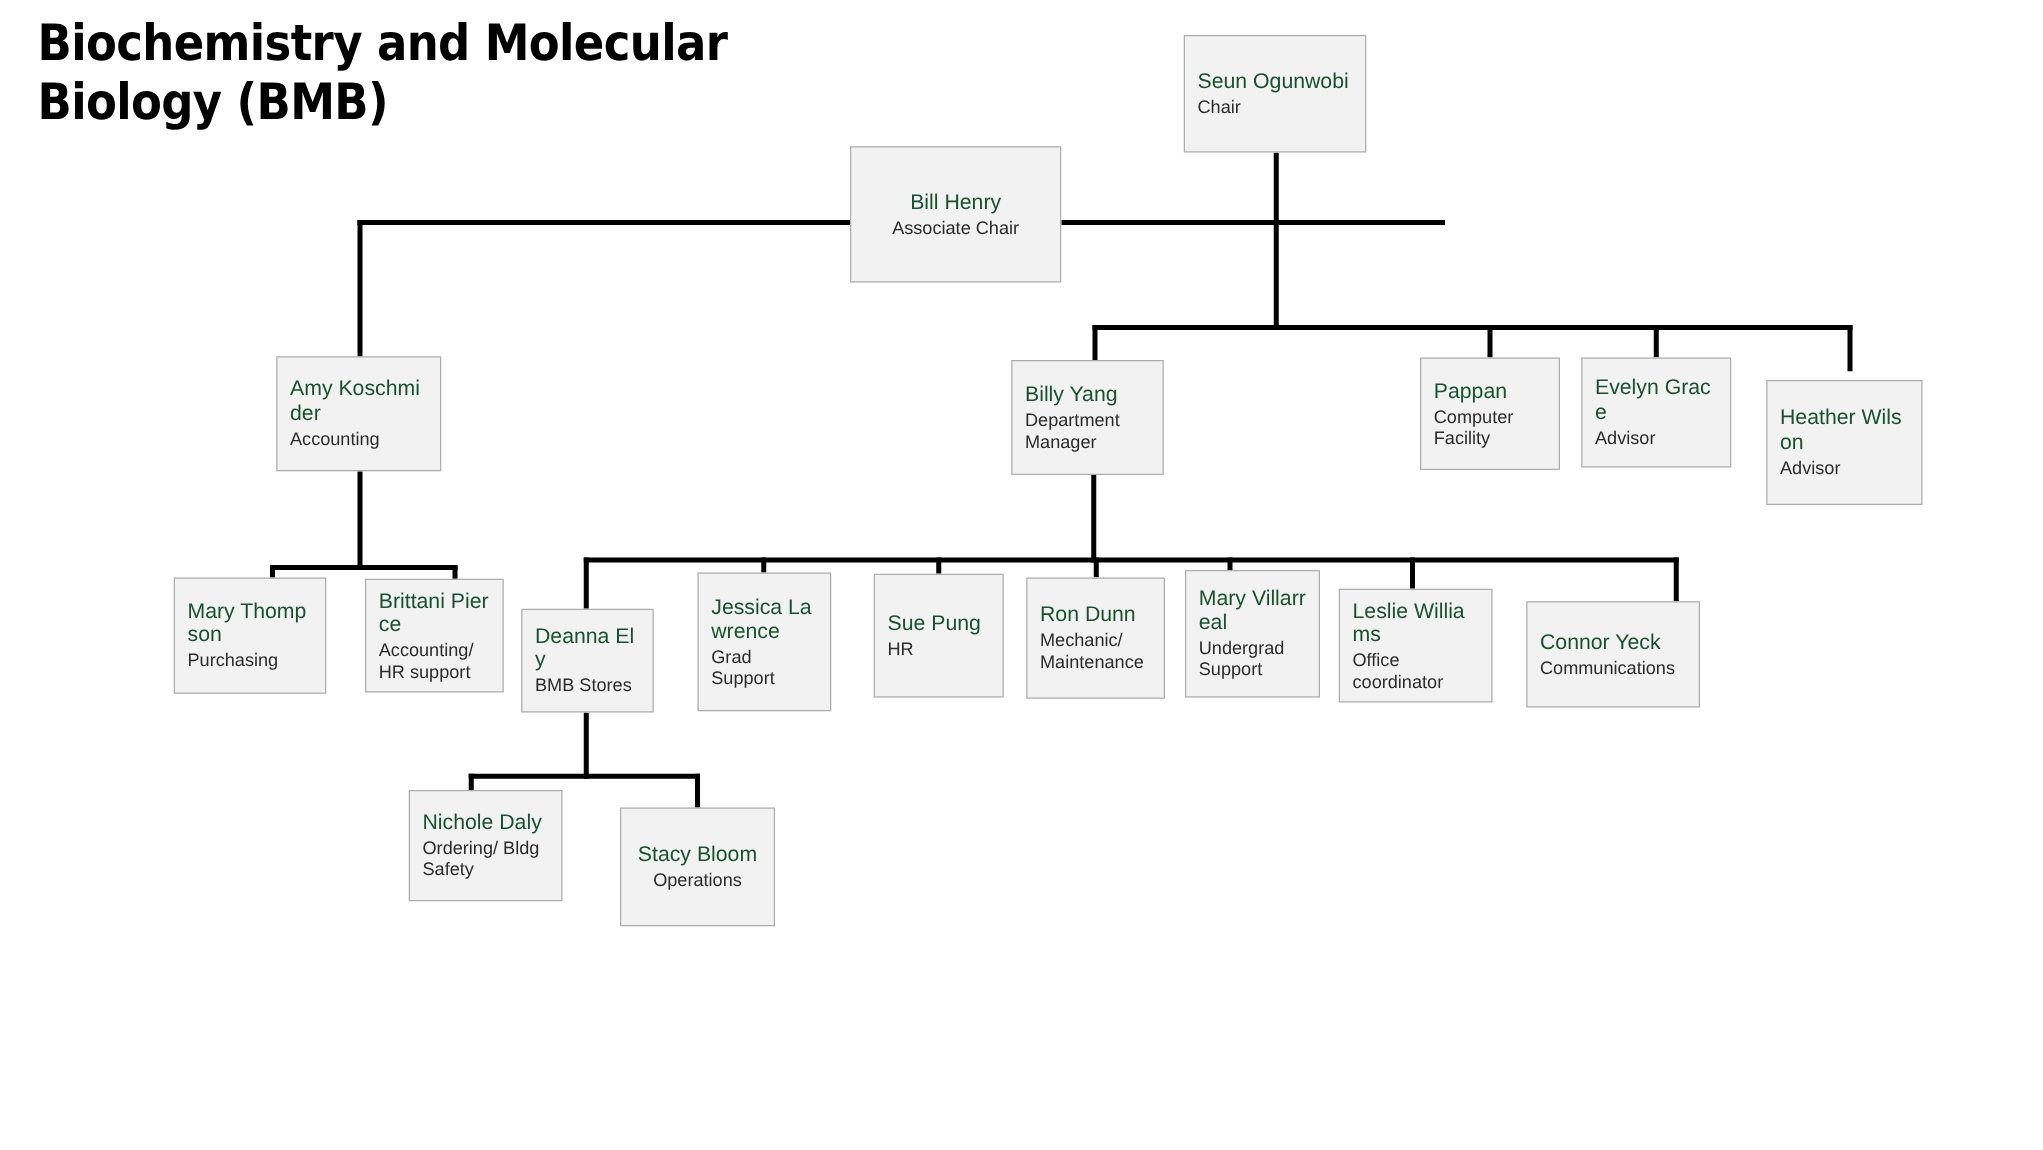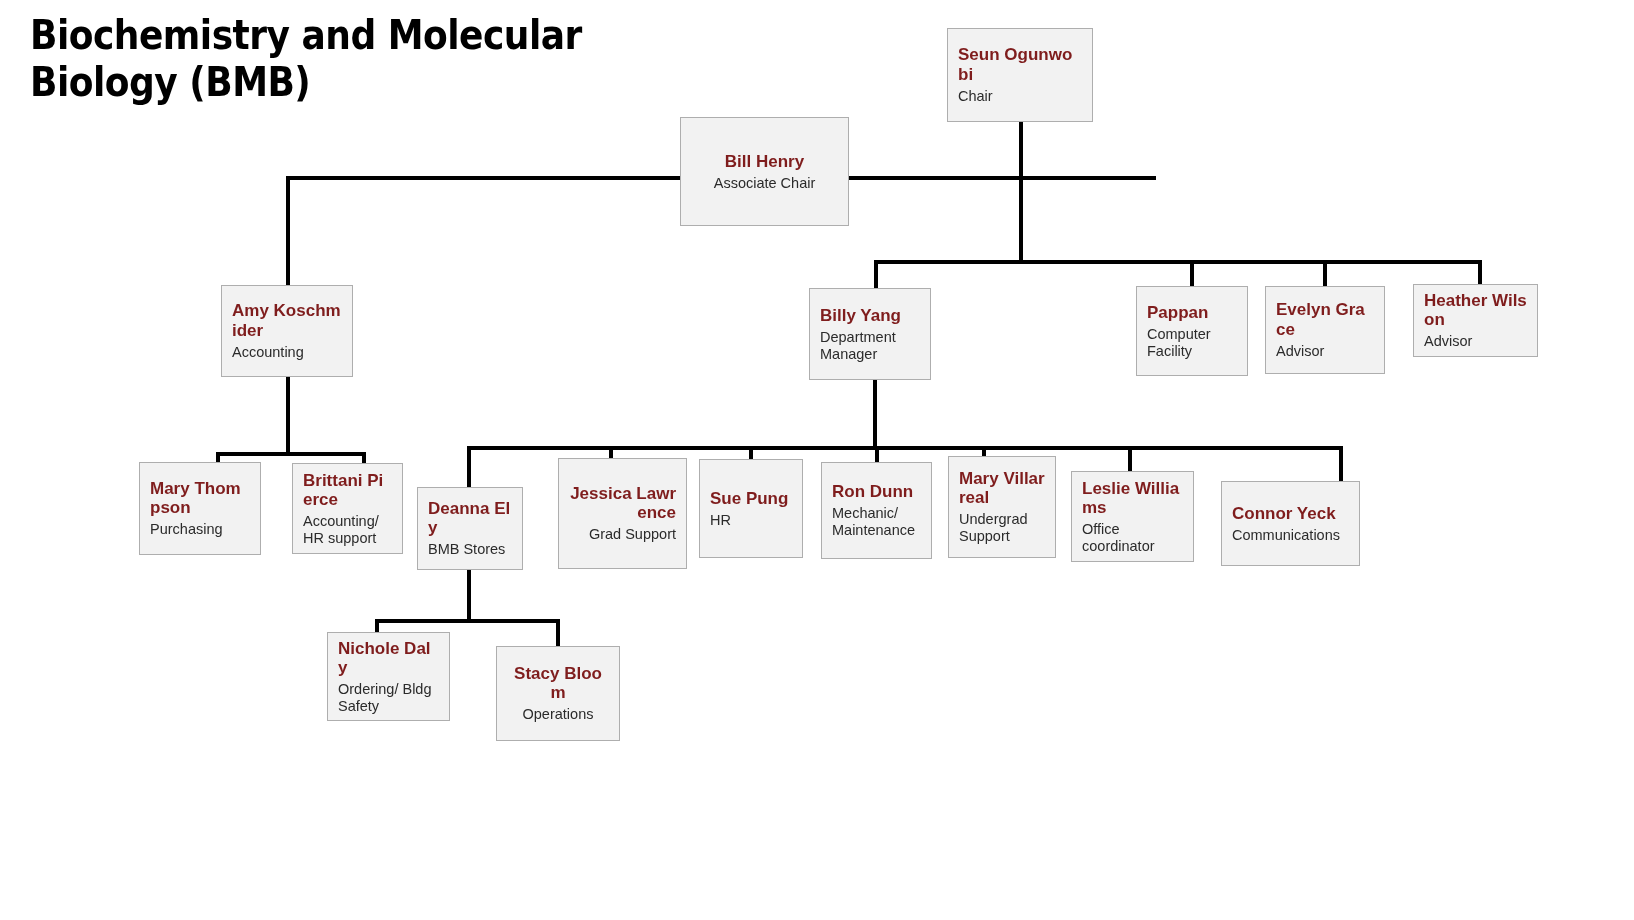--- a/index.html
+++ b/index.html
@@ -38,22 +38,22 @@
     background: #f2f2f2;
     border: 1px solid #aeaeae;
     box-sizing: border-box;
     display: flex;
     flex-direction: column;
     justify-content: center;
     overflow: hidden;
   }
   .node .nm {
     font-size: 17px;
-    font-weight: bold;
-    color: #7f1d1d;
+    font-weight: normal;
+    color: #14532d;
     line-height: 1.12;
     padding: 0 10px;
     word-break: break-all;
   }
   .node .rl {
     font-size: 14.5px;
     font-weight: normal;
     color: #2b2b2b;
     line-height: 1.17;
     padding: 0 10px;
@@ -136,41 +136,41 @@
   <div class="node" style="left:1136px; top:286px; width:112px; height:90px;">
     <div class="nm">Pappan</div>
     <div class="rl">Computer Facility</div>
   </div>
 
   <div class="node" style="left:1265px; top:286px; width:120px; height:88px;">
     <div class="nm">Evelyn Grace</div>
     <div class="rl">Advisor</div>
   </div>
 
-  <div class="node" style="left:1413px; top:284px; width:125px; height:73px;">
+  <div class="node" style="left:1413px; top:304px; width:125px; height:100px;">
     <div class="nm">Heather Wilson</div>
     <div class="rl">Advisor</div>
   </div>
 
   <div class="node" style="left:139px; top:462px; width:122px; height:93px;">
     <div class="nm">Mary Thompson</div>
     <div class="rl">Purchasing</div>
   </div>
 
   <div class="node" style="left:292px; top:463px; width:111px; height:91px;">
     <div class="nm">Brittani Pierce</div>
     <div class="rl">Accounting/ HR support</div>
   </div>
 
   <div class="node" style="left:417px; top:487px; width:106px; height:83px;">
     <div class="nm">Deanna Ely</div>
     <div class="rl">BMB Stores</div>
   </div>
 
-  <div class="node" style="left:558px; top:458px; width:129px; height:111px;text-align:right;">
+  <div class="node" style="left:558px; top:458px; width:107px; height:111px;">
     <div class="nm">Jessica Lawrence</div>
     <div class="rl">Grad Support</div>
   </div>
 
   <div class="node" style="left:699px; top:459px; width:104px; height:99px;">
     <div class="nm">Sue Pung</div>
     <div class="rl">HR</div>
   </div>
 
   <div class="node" style="left:821px; top:462px; width:111px; height:97px;">

